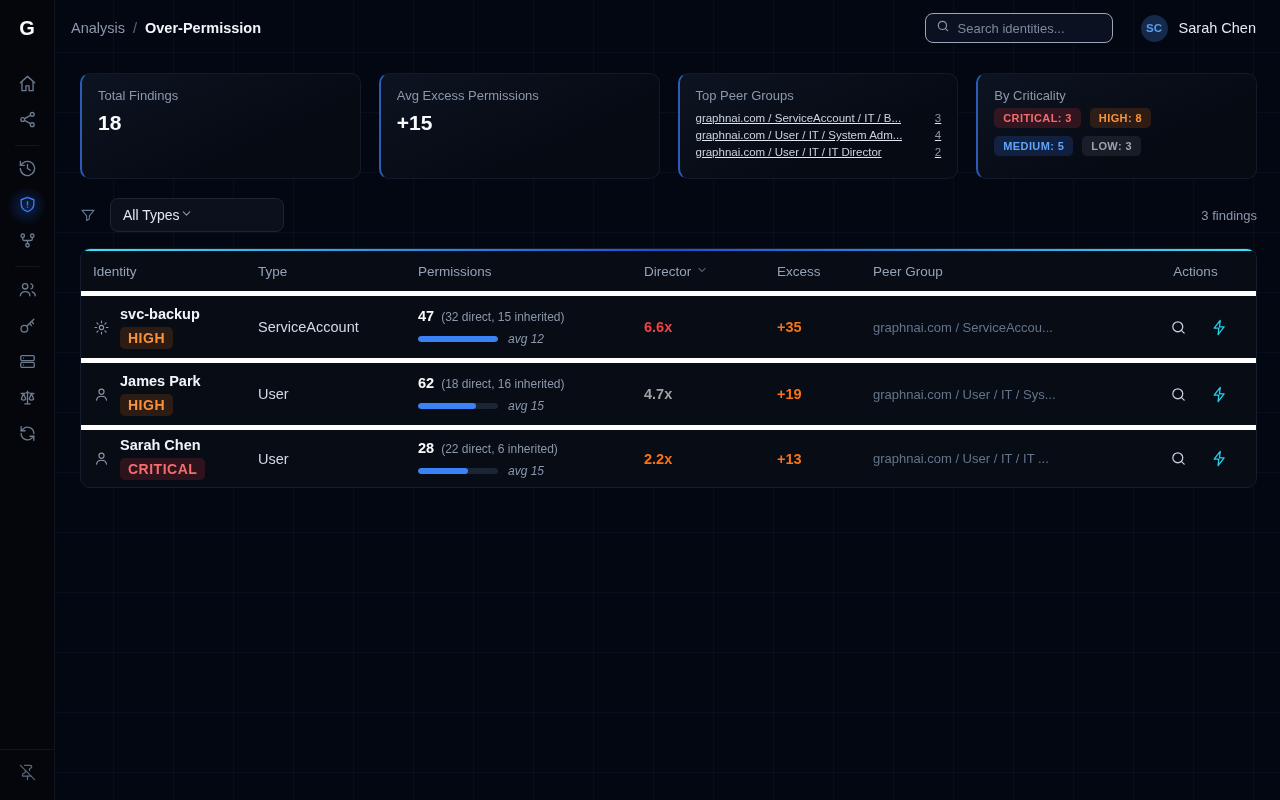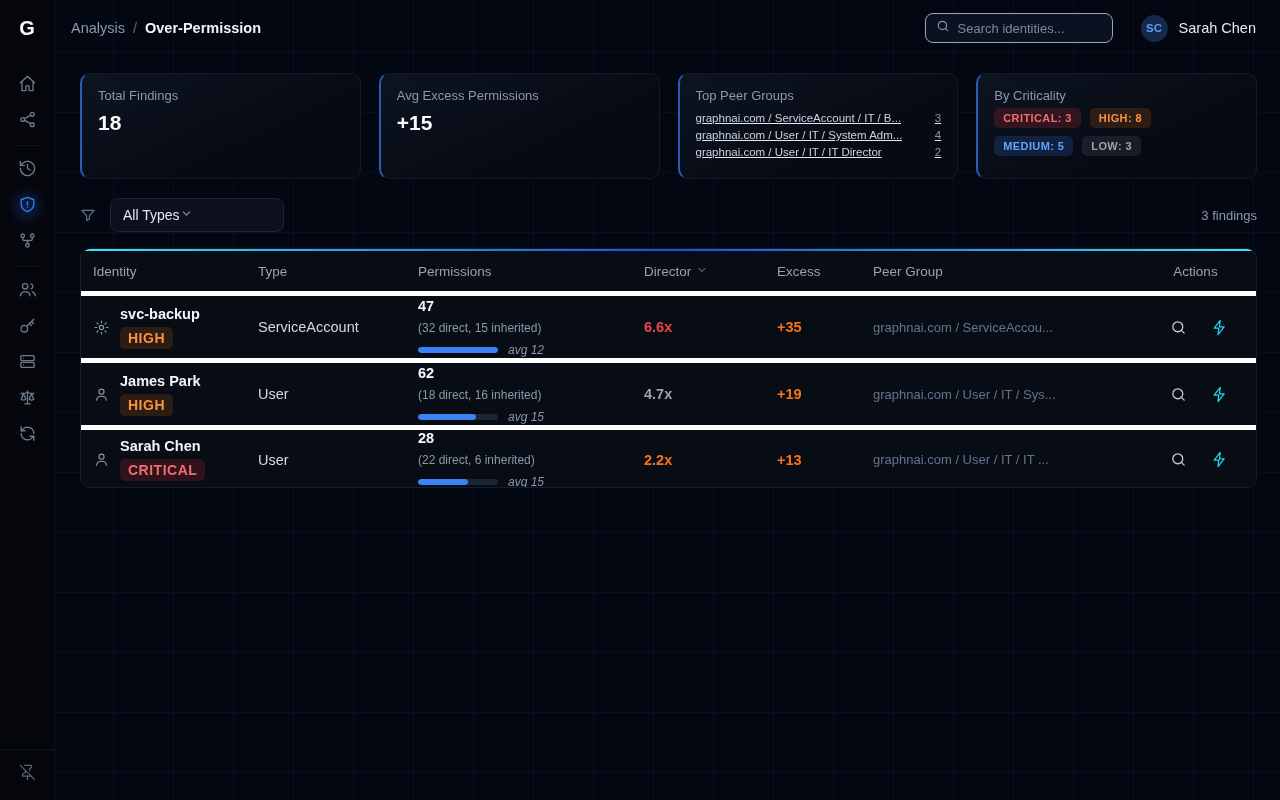--- a/index.html
+++ b/index.html
@@ -131,21 +131,21 @@
 
   .identity { display:flex; align-items:center; }
   .row-icon { margin-right:10px; display:flex; }
   .row-icon svg { width:17px; height:17px; stroke:#8b98ab; fill:none; stroke-width:1.6; stroke-linecap:round; stroke-linejoin:round; }
   .id-name { color:#f1f5f9; font-weight:bold; font-size:14.5px; }
   .sev-badge {
     display:inline-block; margin-top:5px; font-size:14px; font-weight:bold;
     letter-spacing:0.5px; padding:3px 8px; border-radius:5px;
   }
   .type-cell { color:#d2dae5; font-size:14.5px; }
-  .perm-line1 { display:flex; align-items:baseline; gap:7px;flex-direction:column; }
+  .perm-line1 { display:flex; align-items:baseline; gap:7px; }
   .perm-total { color:#f8fafc; font-weight:bold; font-size:14.5px; }
   .perm-detail { color:#8b98ab; font-size:12px; }
   .perm-line2 { display:flex; align-items:center; gap:10px; margin-top:8px;font-style:italic; }
   .bar { width:80px; height:6px; border-radius:3px; background:#1b2534; overflow:hidden; }
   .bar-fill { height:100%; border-radius:3px; background:#3b82f6; }
   .perm-avg { color:#8b98ab; font-size:12px; }
   .dev-cell { font-size:14.5px; font-weight:bold; }
   .excess-cell { font-size:14.5px; font-weight:bold; color:#f97316; }
   .peer-cell { color:#64748b; font-size:13px; white-space:nowrap; overflow:hidden; }
   .actions-cell { display:flex; justify-content:flex-end; align-items:center; gap:24px; padding-right:16px; }

